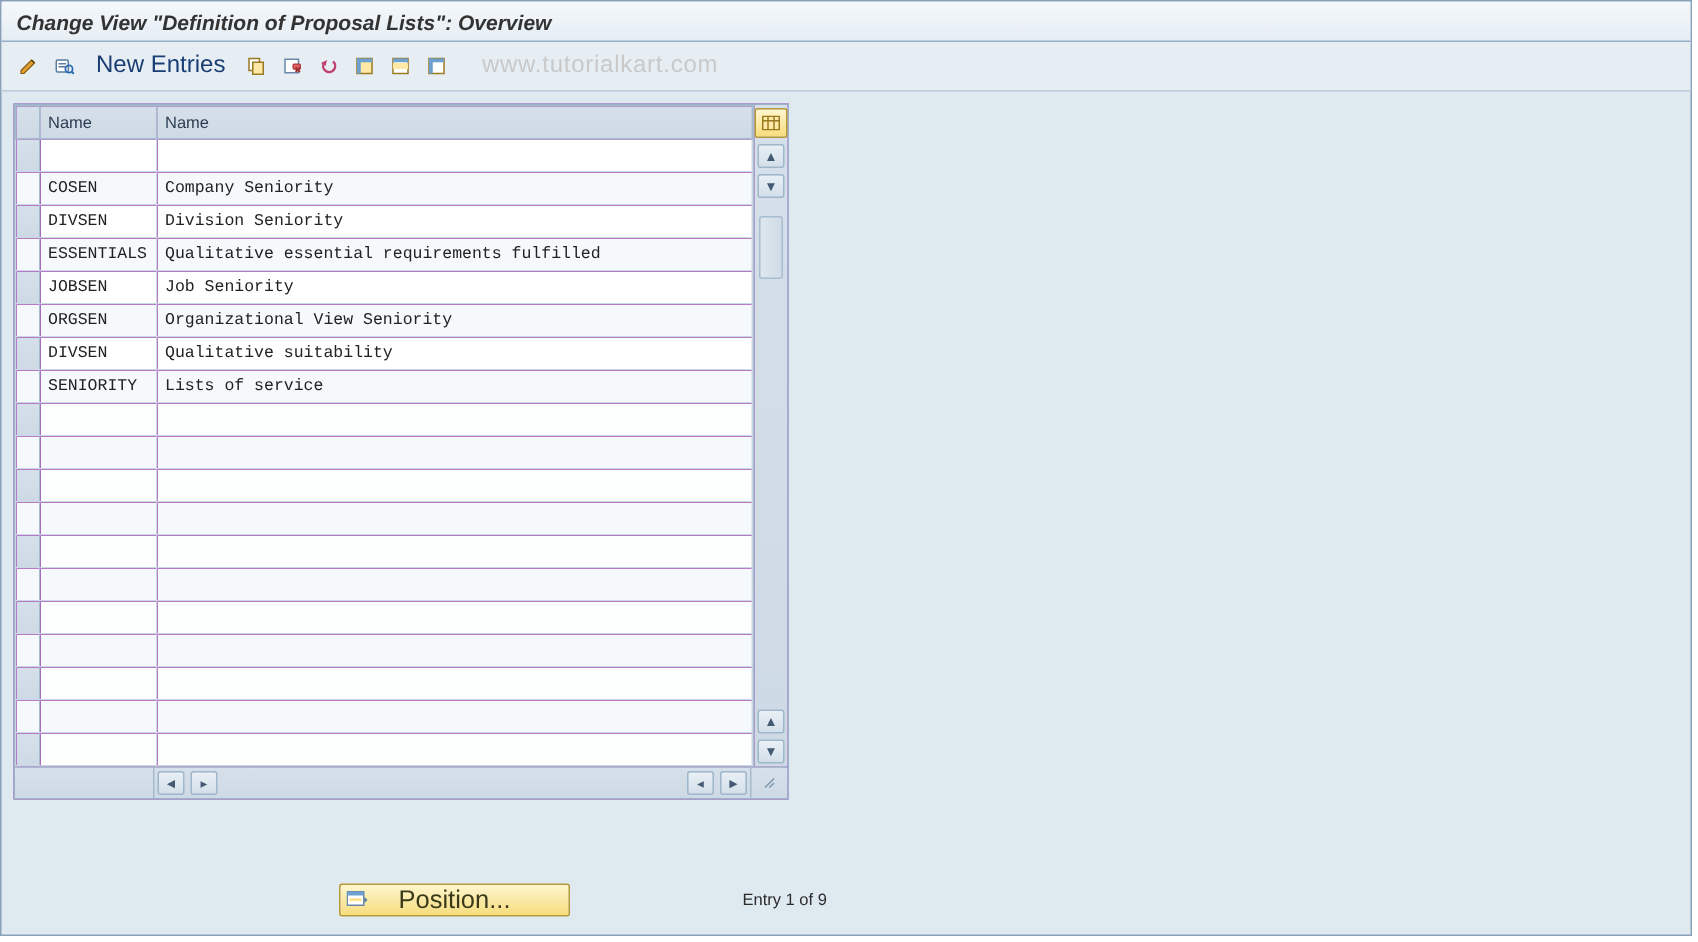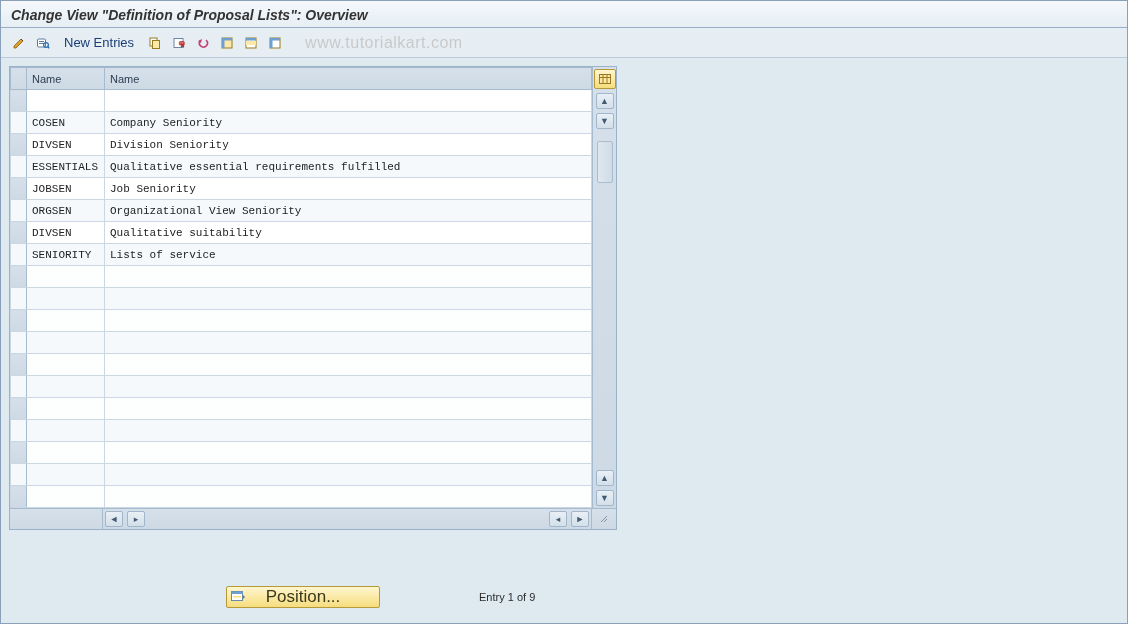--- a/index.html
+++ b/index.html
@@ -50,37 +50,37 @@
     line-height: 1;
     cursor: pointer;
   }
   .tbtn svg { display:block; }
   .tbtn-text {
     padding: 2px 6px;
     border: 1px solid transparent;
     border-radius: 2px;
     color: #1a3e74;
     cursor: pointer;
-    font-size: 13px;
+    font-size: 16px;
   }
   .watermark {
     margin-left: 16px;
     color: #c9c9c9;
     font-size: 16px;
     letter-spacing: .5px;
     user-select: none;
   }
   .content-area {
     padding: 8px;
     position: relative;
     height: calc(100% - 58px);
     box-sizing: border-box;
   }
   .table-panel {
-    width: 608px;
+    width: 517px;
     border: 1px solid #9bb3c8;
     background: #a21caf;
     box-sizing: border-box;
   }
   .table-container {
     display: flex;
   }
   .alv {
     border-collapse: collapse;
     table-layout: fixed;
@@ -212,21 +212,21 @@
     color: #3a3a1a;
     font-size: 17px;
   }
   .position-btn .icon {
     position:absolute;
     left:4px;
     display:flex;
   }
   .entry-status {
     position: absolute;
-    left: 478px;
+    left: 494px;
     color: #2c2c2c;
     font-size: 11px;
   }
 </style>
 </head>
 <body>
 
 <div class="window">
 
   <div class="title-bar">

